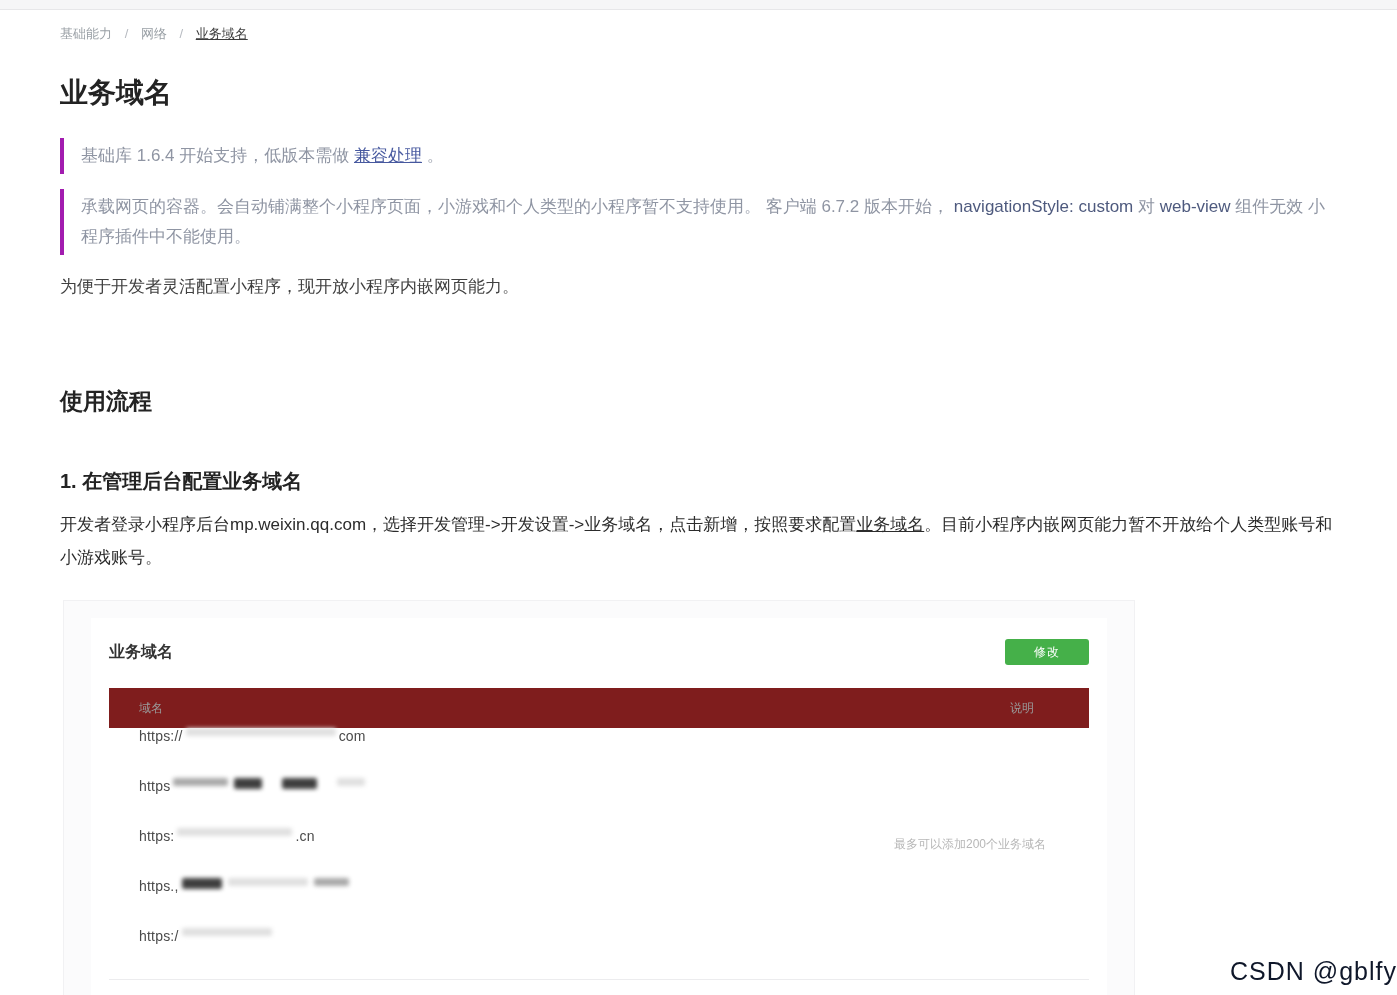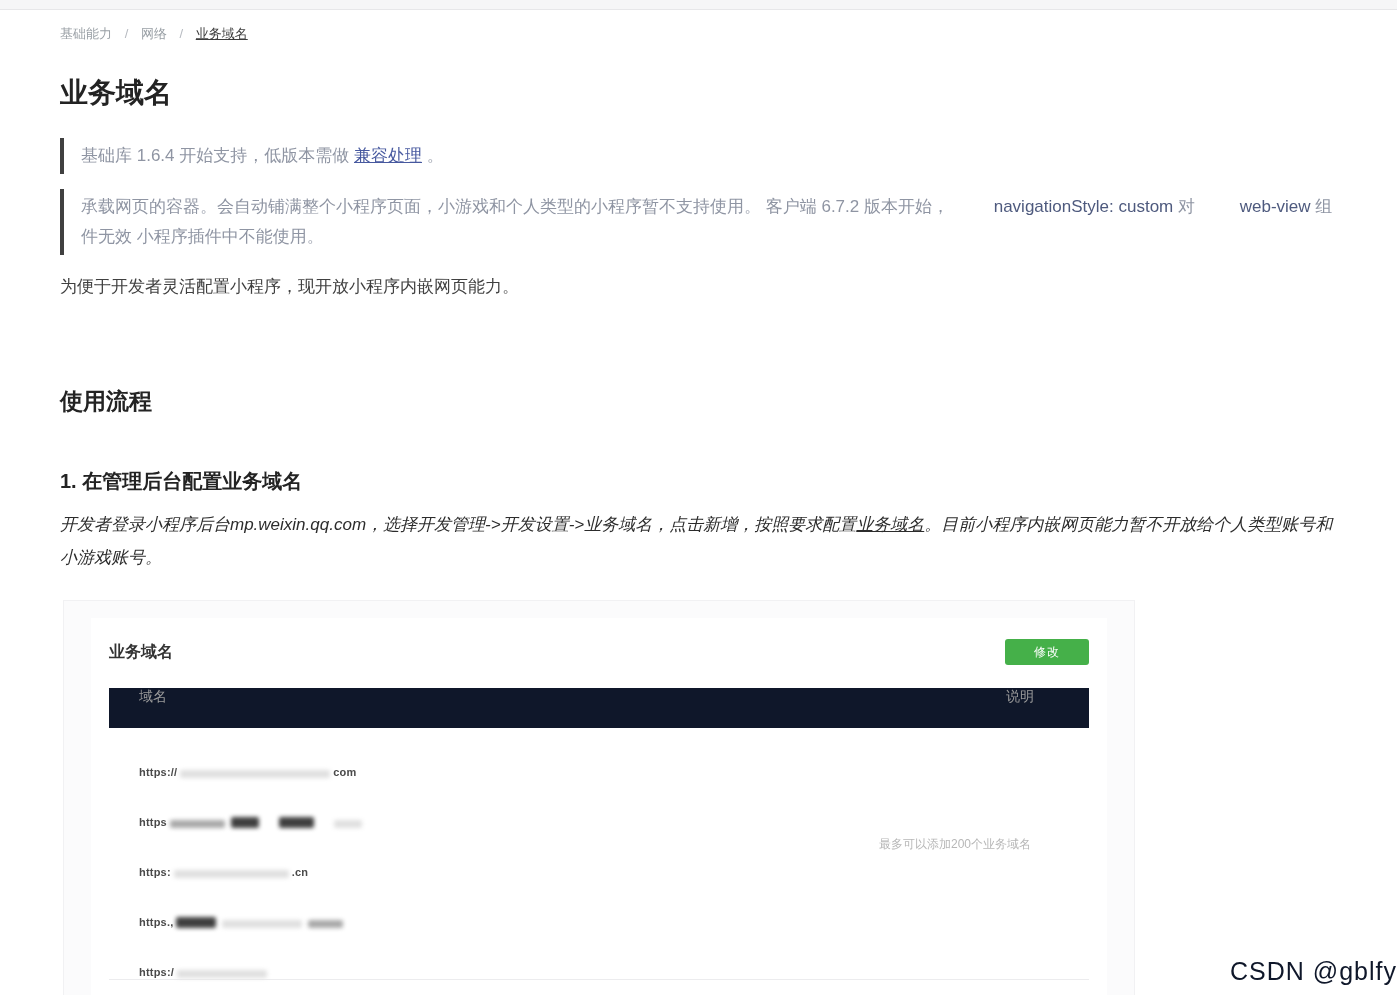--- a/index.html
+++ b/index.html
@@ -9,55 +9,55 @@
   .content { padding:0 58px 0 60px; position:relative; }
 
   
   .breadcrumb { margin-top:13px; font-size:13px; color:#9aa0a6; line-height:22px; }
   .breadcrumb .crumb { color:#9aa0a6; cursor:pointer; }
   .breadcrumb .sep { margin:0 9px; color:#b6bac0; }
   .breadcrumb .current { color:#3c3c3c; text-decoration:underline; }
 
   h1.page-title { margin-top:31px; font-size:28px; line-height:33px; color:#232323; font-weight:bold; }
 
-  .quote { border-left:4px solid #404040; padding:3px 0 3px 17px; color:#8f95a3; font-size:17px; line-height:30px; }
+  .quote { border-left:4px solid #a21caf; padding:3px 0 3px 17px; color:#8f95a3; font-size:17px; line-height:30px; }
   .quote1 { margin-top:29px; }
   .quote2 { margin-top:15px; width:1281px; }
   .quote a.link { color:#47599f; text-decoration:underline; cursor:pointer; }
-  .quote .code { color:#4e5a7e;margin-left:40px; }
+  .quote .code { color:#4e5a7e; }
 
   p.intro { margin-top:22px; font-size:17px; color:#404040; line-height:20px; }
 
   h2.section { margin-top:91px; font-size:23px; line-height:26px; color:#232323; font-weight:bold; }
   h3.step { margin-top:55px; font-size:20px; line-height:24px; color:#232323; font-weight:bold; }
-  p.stepbody { margin-top:15px; font-size:17px; line-height:33px; color:#2c2c2c; width:1285px;font-style:italic; }
+  p.stepbody { margin-top:15px; font-size:17px; line-height:33px; color:#2c2c2c; width:1285px; }
   p.stepbody .u { text-decoration:underline; }
 
   
   .shot-wrap { margin:26px 0 0 3px; width:1072px; height:435px; background:#fbfbfc;
     border:1px solid #f1f1f3; padding:17px 27px; overflow:hidden; }
   .card { background:#fff; height:402px; padding:0 18px; }
   .card-head { display:flex; justify-content:space-between; align-items:center; padding-top:21px; }
   .card-title { font-size:16px; color:#333; font-weight:bold; }
   .btn-edit { width:84px; height:26px; background:#45b049; color:#fff; font-size:12px;
     border:none; border-radius:3px; display:flex; align-items:center; justify-content:center; letter-spacing:1px; }
-  .thead { margin-top:23px; height:40px; background:#0f172a; display:flex; 
-    justify-content:space-between; padding:0 55px 0 30px; font-size:14px; color:#9a9a9a; }
+  .thead { margin-top:23px; height:40px; background:#7f1d1d; display:flex; align-items:center;
+    justify-content:space-between; padding:0 55px 0 30px; font-size:12px; color:#9a9a9a; }
   .tbody { position:relative; }
-  .trow { height:50px; display:flex; align-items:flex-end; padding-left:30px; font-size:11px;
-    color:#4a4a4a; font-weight:bold; letter-spacing:.2px; }
+  .trow { height:50px; display:flex; align-items:flex-start; padding-left:30px; font-size:14px;
+    color:#4a4a4a; font-weight:normal; letter-spacing:.2px; }
   .mask { display:inline-block; height:8px; border-radius:2px; vertical-align:middle;
     filter:blur(2px); margin:0 3px; }
   .m-light { background:#e0e0e0; }
   .m-mid   { background:#a9a9a9; }
   .m-dark  { background:#3f3f3f; height:11px; }
   .w150{width:150px}.w115{width:115px}.w90{width:90px}.w80{width:80px}
   .w55{width:55px}.w40{width:40px}.w35{width:35px}.w28{width:28px}
   .gap{display:inline-block;width:14px}
-  .limit-note { position:absolute; right:58px; top:108px; font-size:12px; color:#b7b7b7; font-weight:normal; }
+  .limit-note { position:absolute; right:43px; top:108px; font-size:12px; color:#b7b7b7; font-weight:normal; }
   .t-divider { border-top:1px solid #ececee; margin-top:1px; }
   .pager { display:flex; justify-content:flex-end; align-items:center; gap:12px;
     margin:15px 18px 0 0; font-size:12px; color:#999; }
   .pg-num { cursor:pointer; }
   .pg-current { color:#45b049; }
   .pg-next { width:24px; height:24px; background:#f3f3f4; border-radius:4px; display:flex;
     align-items:center; justify-content:center; color:#9a9a9a; font-size:13px; }
   .pg-input { width:40px; height:24px; background:#f3f3f4; border:none; border-radius:4px; }
   .pg-jump { color:#7f1d1d; }
 

